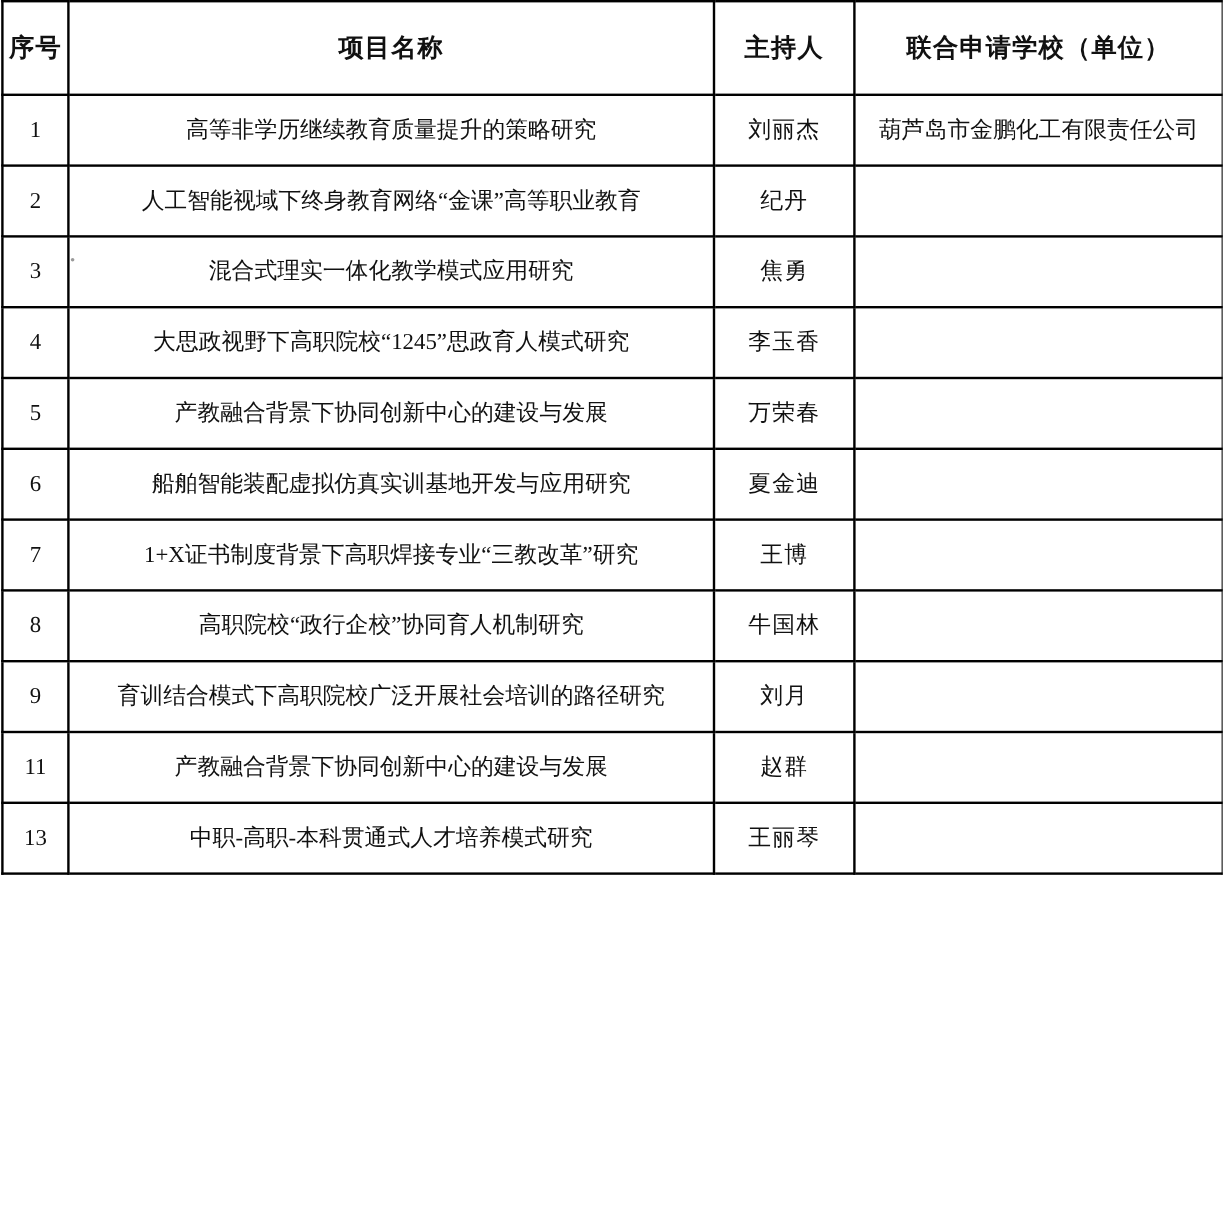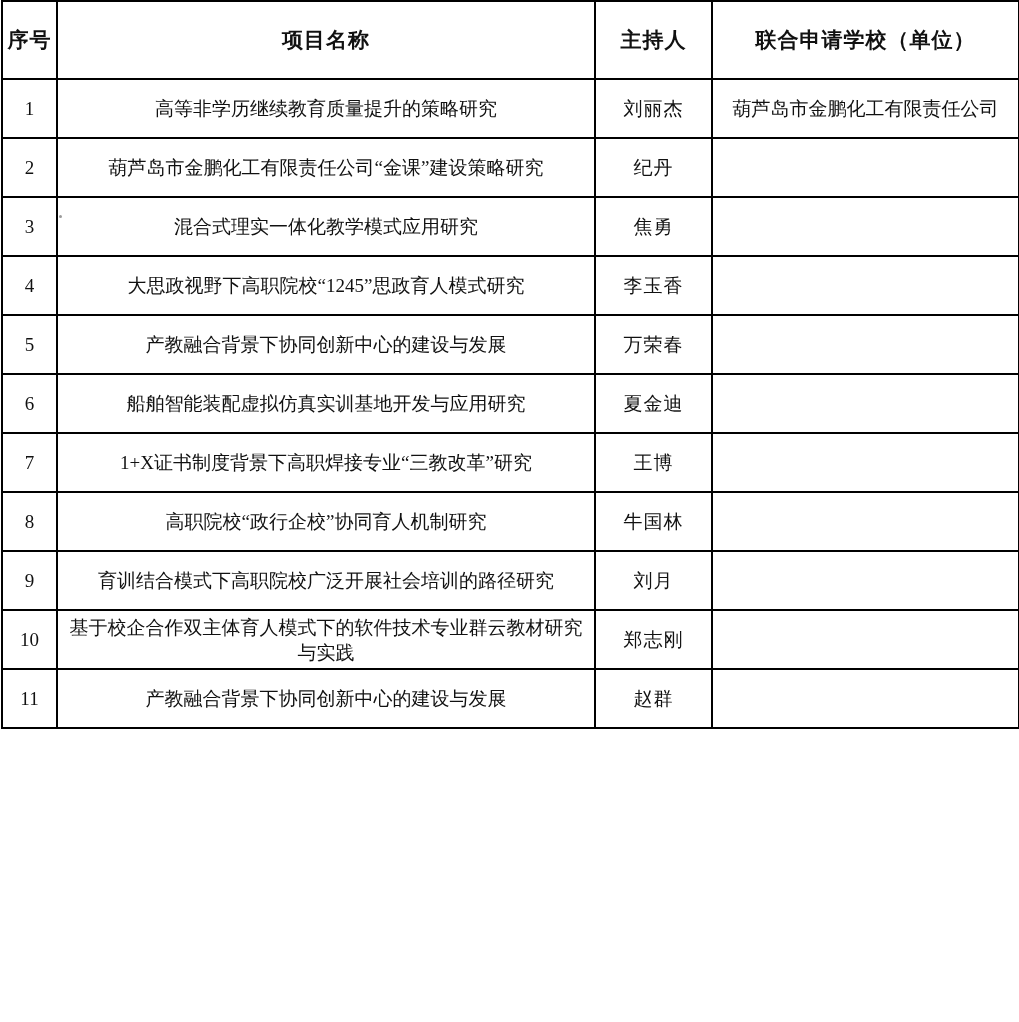--- a/index.html
+++ b/index.html
@@ -84,21 +84,21 @@
     </thead>
     <tbody id="table-body">
         <tr class="data-row">
           <td class="num-cell">1</td>
           <td class="project-cell">高等非学历继续教育质量提升的策略研究</td>
           <td class="host-cell">刘丽杰</td>
           <td class="unit-cell">葫芦岛市金鹏化工有限责任公司</td>
         </tr>
         <tr class="data-row">
           <td class="num-cell">2</td>
-          <td class="project-cell">葫芦岛市金鹏化工有限责任公司“金课”建设策略研究</td>
+          <td class="project-cell">人工智能视域下终身教育网络“金课”高等职业教育</td>
           <td class="host-cell">纪丹</td>
           <td class="unit-cell"></td>
         </tr>
         <tr class="data-row">
           <td class="num-cell">3</td>
           <td class="project-cell">混合式理实一体化教学模式应用研究</td>
           <td class="host-cell">焦勇</td>
           <td class="unit-cell"></td>
         </tr>
         <tr class="data-row">
@@ -131,27 +131,27 @@
           <td class="host-cell">牛国林</td>
           <td class="unit-cell"></td>
         </tr>
         <tr class="data-row">
           <td class="num-cell">9</td>
           <td class="project-cell">育训结合模式下高职院校广泛开展社会培训的路径研究</td>
           <td class="host-cell">刘月</td>
           <td class="unit-cell"></td>
         </tr>
         <tr class="data-row">
-          <td class="num-cell">10</td>
-          <td class="project-cell">基于校企合作双主体育人模式下的软件技术专业群云教材研究与实践</td>
-          <td class="host-cell">郑志刚</td>
+          <td class="num-cell">11</td>
+          <td class="project-cell">产教融合背景下协同创新中心的建设与发展</td>
+          <td class="host-cell">赵群</td>
           <td class="unit-cell"></td>
         </tr>
         <tr class="data-row">
-          <td class="num-cell">11</td>
-          <td class="project-cell">产教融合背景下协同创新中心的建设与发展</td>
-          <td class="host-cell">赵群</td>
+          <td class="num-cell">13</td>
+          <td class="project-cell">中职-高职-本科贯通式人才培养模式研究</td>
+          <td class="host-cell">王丽琴</td>
           <td class="unit-cell"></td>
         </tr>
       </tbody>
   </table>
   <div class="artifact-dot"></div>
 </div>
 
 </body></html>

